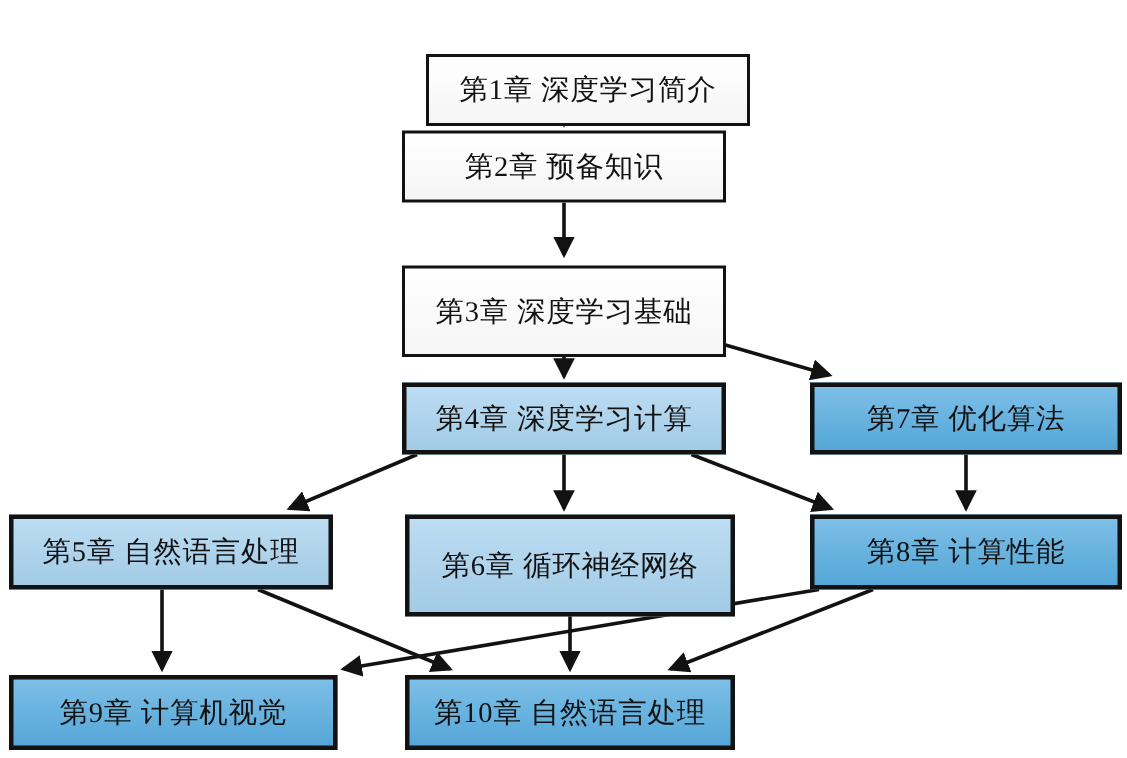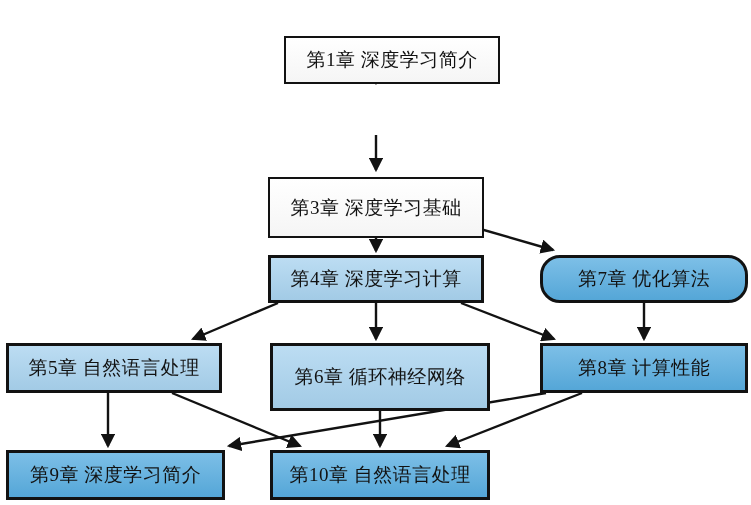--- a/index.html
+++ b/index.html
@@ -69,22 +69,23 @@
     <line x1="461" y1="303" x2="554" y2="339" marker-end="url(#ah)"></line>
     <line x1="644" y1="303" x2="644" y2="339" marker-end="url(#ah)"></line>
     <line x1="108" y1="393" x2="108" y2="446" marker-end="url(#ah)"></line>
     <line x1="172" y1="393" x2="300" y2="446" marker-end="url(#ah)"></line>
     <line x1="380" y1="393" x2="380" y2="446" marker-end="url(#ah)"></line>
     <line x1="546" y1="393" x2="229" y2="446" marker-end="url(#ah)"></line>
     <line x1="582" y1="393" x2="447" y2="446" marker-end="url(#ah)"></line>
   </svg>
 
   <div class="node n-ch1" style="background-color: rgb(255, 255, 255);">第1章 深度学习简介</div>
+  <div class="node n-ch2" style="background-color: rgb(255, 255, 255);">第2章 预备知识</div>
   <div class="node n-ch3" style="background-color: rgb(255, 255, 255);">第3章 深度学习基础</div>
   <div class="node n-ch4 blue" style="background-color: rgb(169, 211, 239);">第4章 深度学习计算</div>
-  <div class="node n-ch7 blue" style="background-color: rgb(88, 173, 224); border-radius: 20px;">第7章 优化算法</div>
+  <div class="node n-ch7 blue" style="background-color: rgb(88, 173, 224);">第7章 优化算法</div>
   <div class="node n-ch5 blue" style="background-color: rgb(169, 211, 239);">第5章 自然语言处理</div>
   <div class="node n-ch6 blue" style="background-color: rgb(169, 211, 239);">第6章 循环神经网络</div>
   <div class="node n-ch8 blue" style="background-color: rgb(88, 173, 224); text-align: right;">第8章 计算性能</div>
-  <div class="node n-ch9 blue" style="background-color: rgb(88, 173, 224);">第9章 深度学习简介</div>
+  <div class="node n-ch9 blue" style="background-color: rgb(88, 173, 224);">第9章 计算机视觉</div>
   <div class="node n-ch10 blue" style="background-color: rgb(88, 173, 224);">第10章 自然语言处理</div>
 
 </div>
 
 </body></html>

